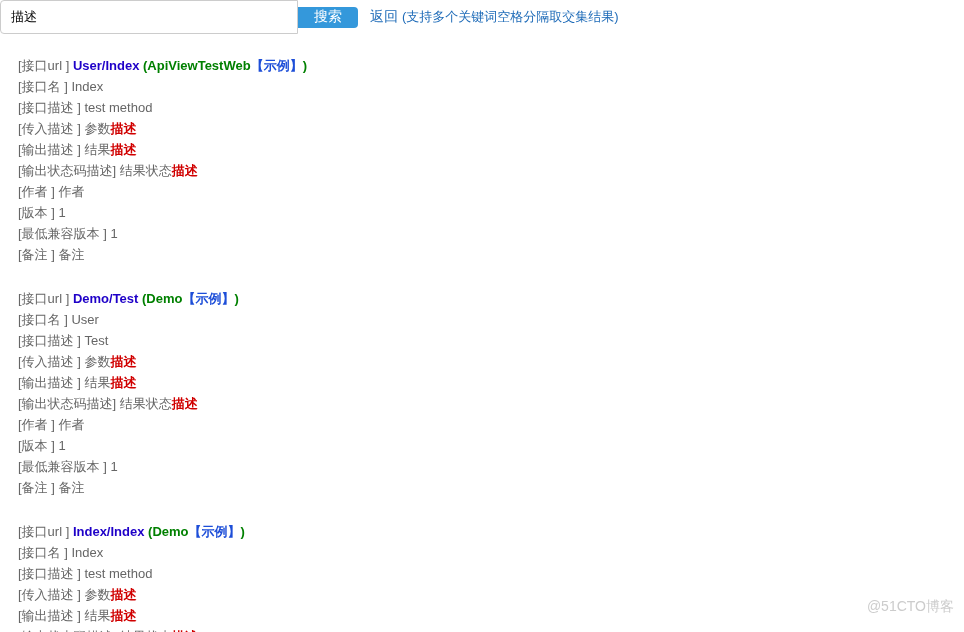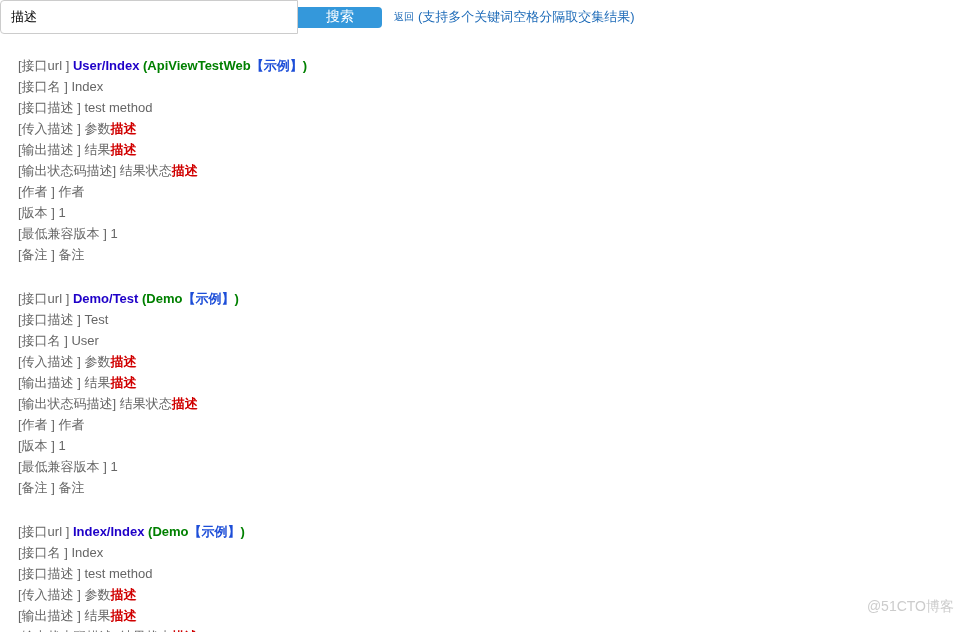--- a/index.html
+++ b/index.html
@@ -22,35 +22,35 @@
       padding: 6px 10px;
       border: 1px solid #ccc;
       font-size: 13px;
       font-family: inherit;
       border-top-left-radius: 4px;
       border-bottom-left-radius: 4px;
       outline: none;
     }
     .search-btn {
       height: 21px;
-      padding: 0 28px;
+      padding: 0 16px;
       background: #3498db;
       color: #fff;
       border: none;
       font-size: 14px;
       font-family: inherit;
       cursor: pointer;
       border-top-right-radius: 4px;
       border-bottom-right-radius: 4px;
     }
     .back-link {
       color: #1e6bb8;
       margin-left: 12px;
       text-decoration: none;
-      font-size: 10px;
+      font-size: 14px;
       cursor: pointer;
     }
     .hint {
       color: #1e6bb8;
       margin-left: 4px;
       font-size: 13px;
     }
     .content {
       padding: 22px 18px 10px 18px;
     }
@@ -106,22 +106,22 @@
       <div class="row"><span class="label">[传入描述 ] </span><span>参数<span class="hl-red">描述</span></span></div>
       <div class="row"><span class="label">[输出描述 ] </span><span>结果<span class="hl-red">描述</span></span></div>
       <div class="row"><span class="label">[输出状态码描述] </span><span>结果状态<span class="hl-red">描述</span></span></div>
       <div class="row"><span class="label">[作者 ] </span><span>作者</span></div>
       <div class="row"><span class="label">[版本 ] </span><span>1</span></div>
       <div class="row"><span class="label">[最低兼容版本 ] </span><span>1</span></div>
       <div class="row"><span class="label">[备注 ] </span><span>备注</span></div>
     </div>
     <div class="entry">
       <div class="row"><span class="label">[接口url ] </span><span class="url-link">Demo/Test</span><span class="paren-group"> (Demo<span class="bracket-example">【示例】</span>)</span></div>
+      <div class="row"><span class="label">[接口名 ] </span><span>User</span></div>
       <div class="row"><span class="label">[接口描述 ] </span><span>Test</span></div>
-      <div class="row"><span class="label">[接口名 ] </span><span>User</span></div>
       <div class="row"><span class="label">[传入描述 ] </span><span>参数<span class="hl-red">描述</span></span></div>
       <div class="row"><span class="label">[输出描述 ] </span><span>结果<span class="hl-red">描述</span></span></div>
       <div class="row"><span class="label">[输出状态码描述] </span><span>结果状态<span class="hl-red">描述</span></span></div>
       <div class="row"><span class="label">[作者 ] </span><span>作者</span></div>
       <div class="row"><span class="label">[版本 ] </span><span>1</span></div>
       <div class="row"><span class="label">[最低兼容版本 ] </span><span>1</span></div>
       <div class="row"><span class="label">[备注 ] </span><span>备注</span></div>
     </div>
     <div class="entry">
       <div class="row"><span class="label">[接口url ] </span><span class="url-link">Index/Index</span><span class="paren-group"> (Demo<span class="bracket-example">【示例】</span>)</span></div>

